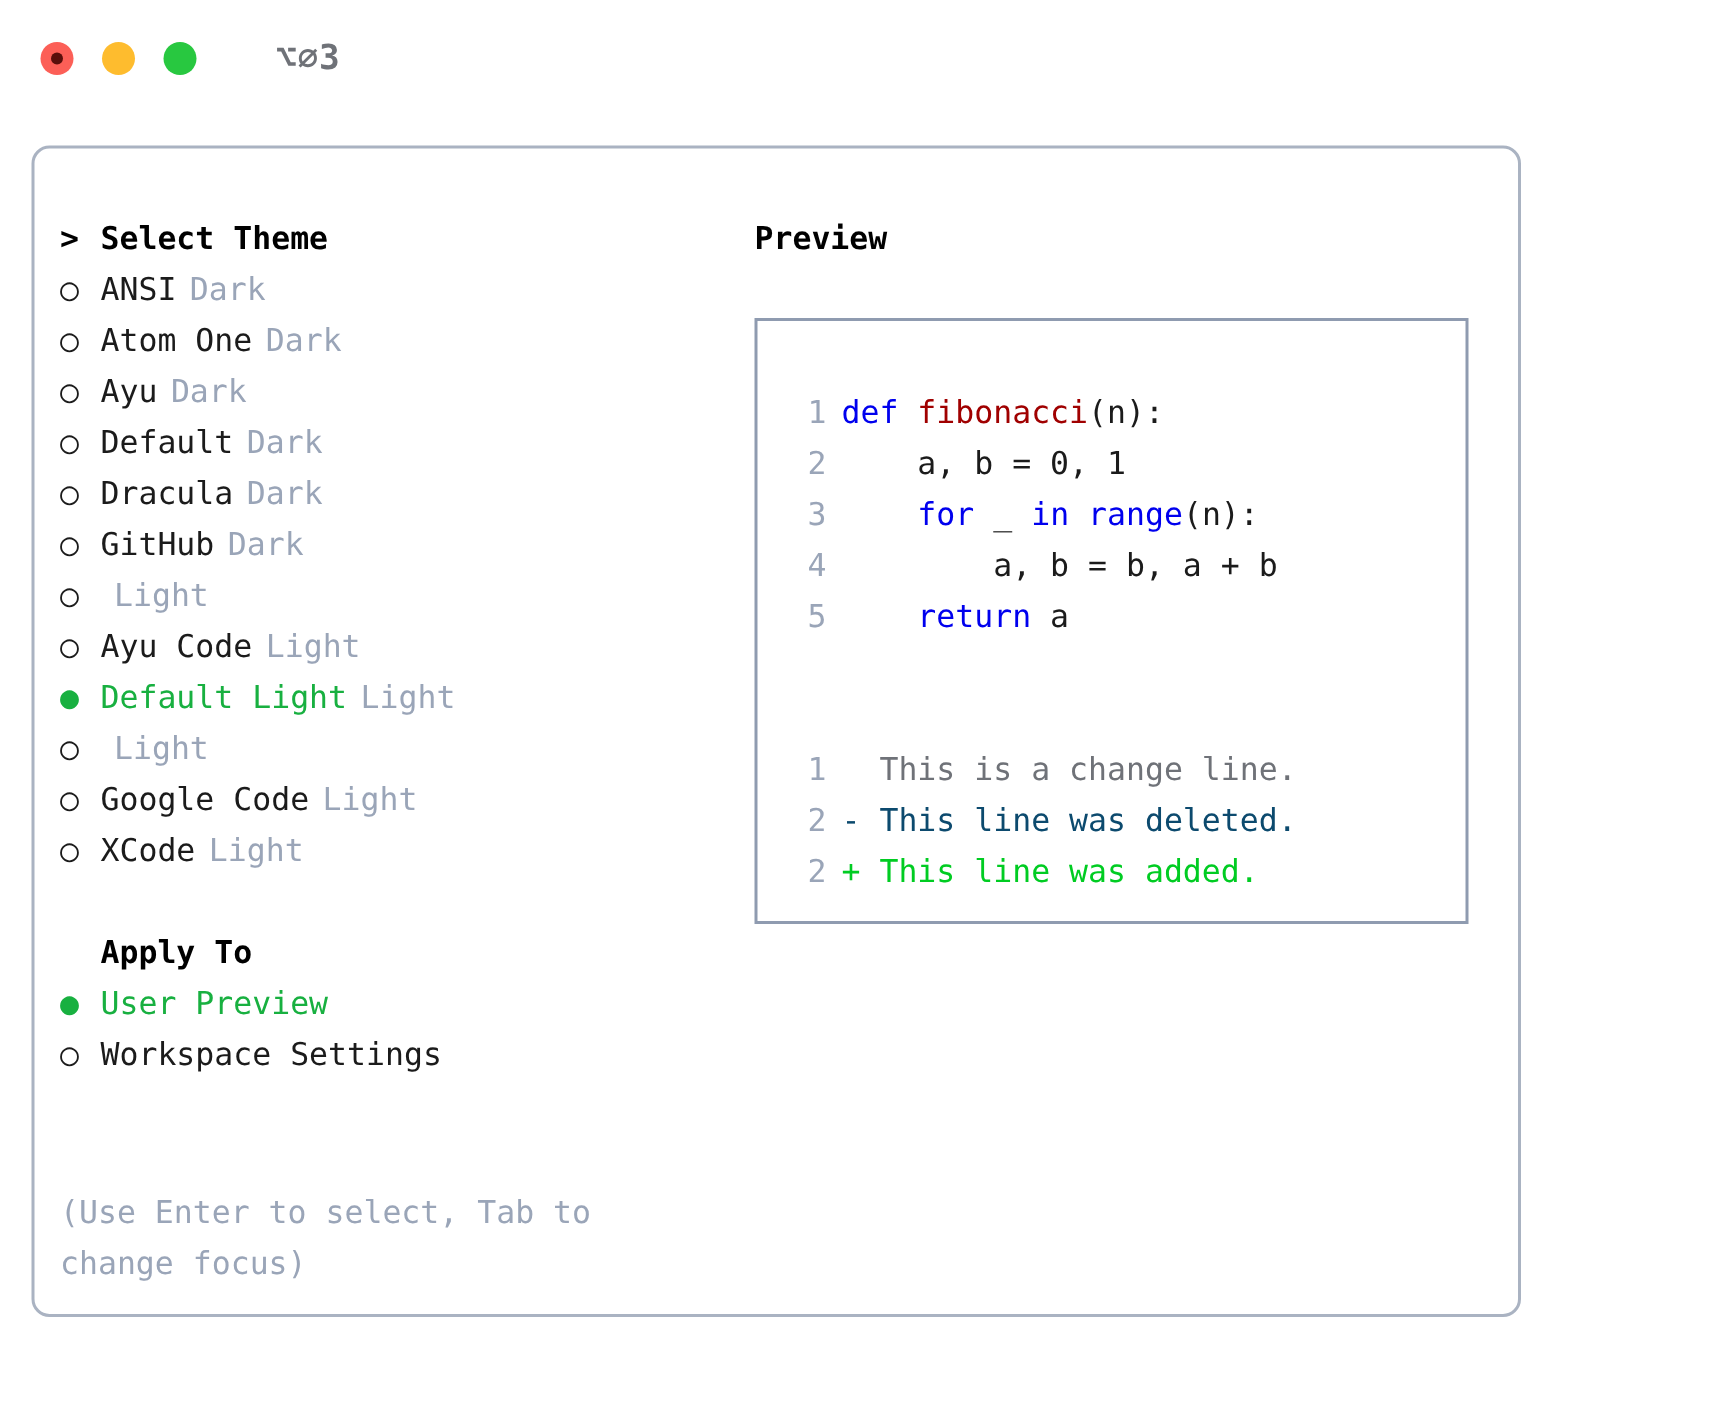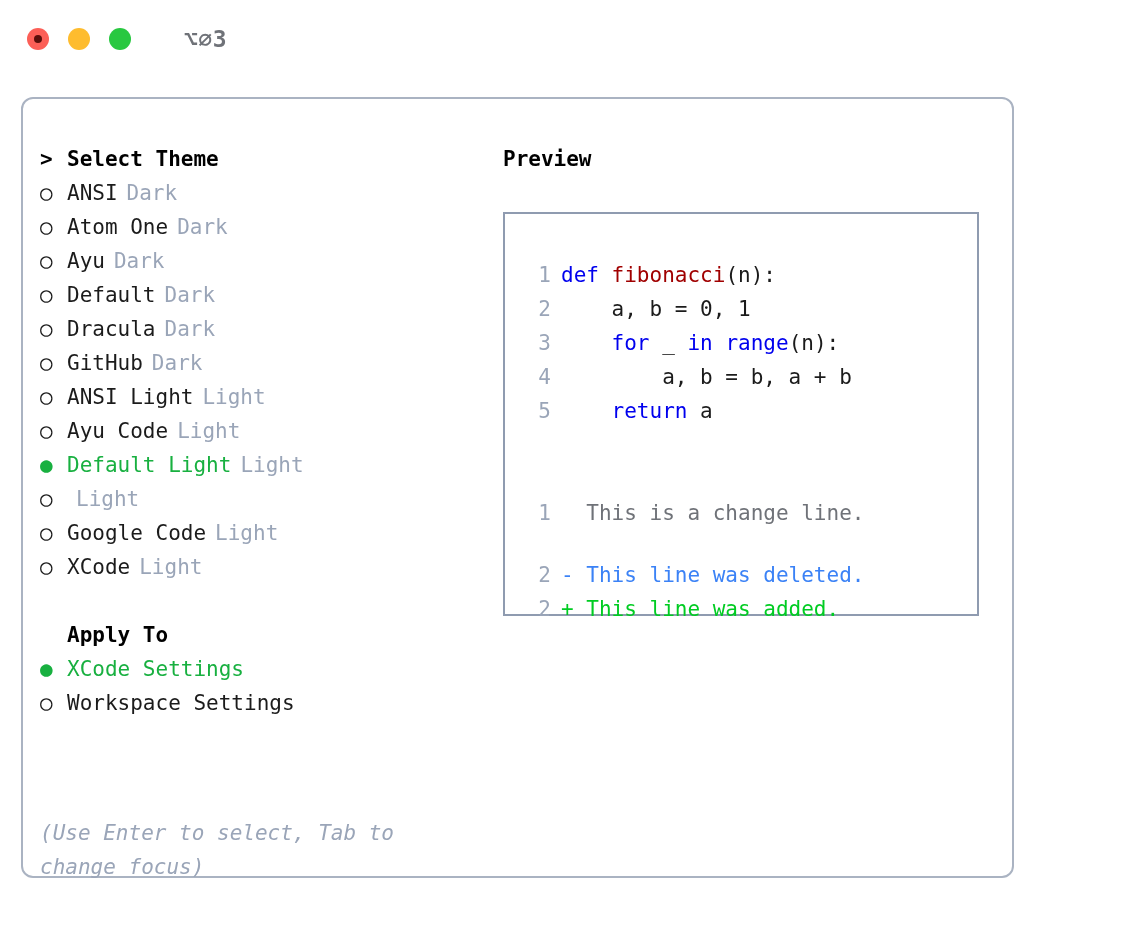--- a/index.html
+++ b/index.html
@@ -131,27 +131,26 @@
   }
   .section-header .marker { color: transparent; }
   .section-header .label {
     font-weight: bold;
     color: #000000;
   }
 
   .hint {
     position: absolute;
     left: 17px;
-    top: 717px;
+    top: 692px;
     width: 420px;
     font-size: 21px;
     line-height: 34px;
     color: #9aa5b8;
     white-space: pre-wrap;
-    font-style: italic;
   }
 
   
   .right-col {
     position: absolute;
     left: 480px;
     top: 43px;
     width: 490px;
   }
   .preview-title {
@@ -182,21 +181,21 @@
     width: 28px;
     flex: 0 0 28px;
     text-align: right;
     margin-right: 10px;
   }
   .code-text { color: #1b1b1b; }
   .kw   { color: #0000ee; }
   .fn   { color: #a00000; }
   .blank-line { height: 34px; }
   .diff-ctx { color: #6f7278; }
-  .diff-del { color: #3b82f6; margin-top: 28px; }
+  .diff-del { color: #0c4a6e; }
   .diff-add { color: #00cc22; }
 </style>
 </head>
 <body>
 
 <div class="titlebar">
   <div class="dots">
     <span class="dot dot-red"></span>
     <span class="dot dot-amber"></span>
     <span class="dot dot-green"></span>
@@ -245,21 +244,20 @@
     </div>
 
     <div class="row">
       <span class="marker">○</span>
       <span class="label">GitHub</span>
       <span class="tag">Dark</span>
     </div>
 
     <div class="row">
       <span class="marker">○</span>
-      <span class="label">ANSI Light</span>
       <span class="tag">Light</span>
     </div>
 
     <div class="row">
       <span class="marker">○</span>
       <span class="label">Ayu Code</span>
       <span class="tag">Light</span>
     </div>
 
     <div class="row selected">
@@ -287,21 +285,21 @@
 
     <div class="spacer-row"></div>
 
     <div class="section-header">
       <span class="marker"> </span>
       <span class="label">Apply To</span>
     </div>
 
     <div class="row selected">
       <span class="marker marker-bullet-on">●</span>
-      <span class="label">XCode Settings</span>
+      <span class="label">User Preview</span>
     </div>
 
     <div class="row">
       <span class="marker">○</span>
       <span class="label">Workspace Settings</span>
     </div>
 
   </div>
 
   <div class="hint">(Use Enter to select, Tab to change focus)</div>

